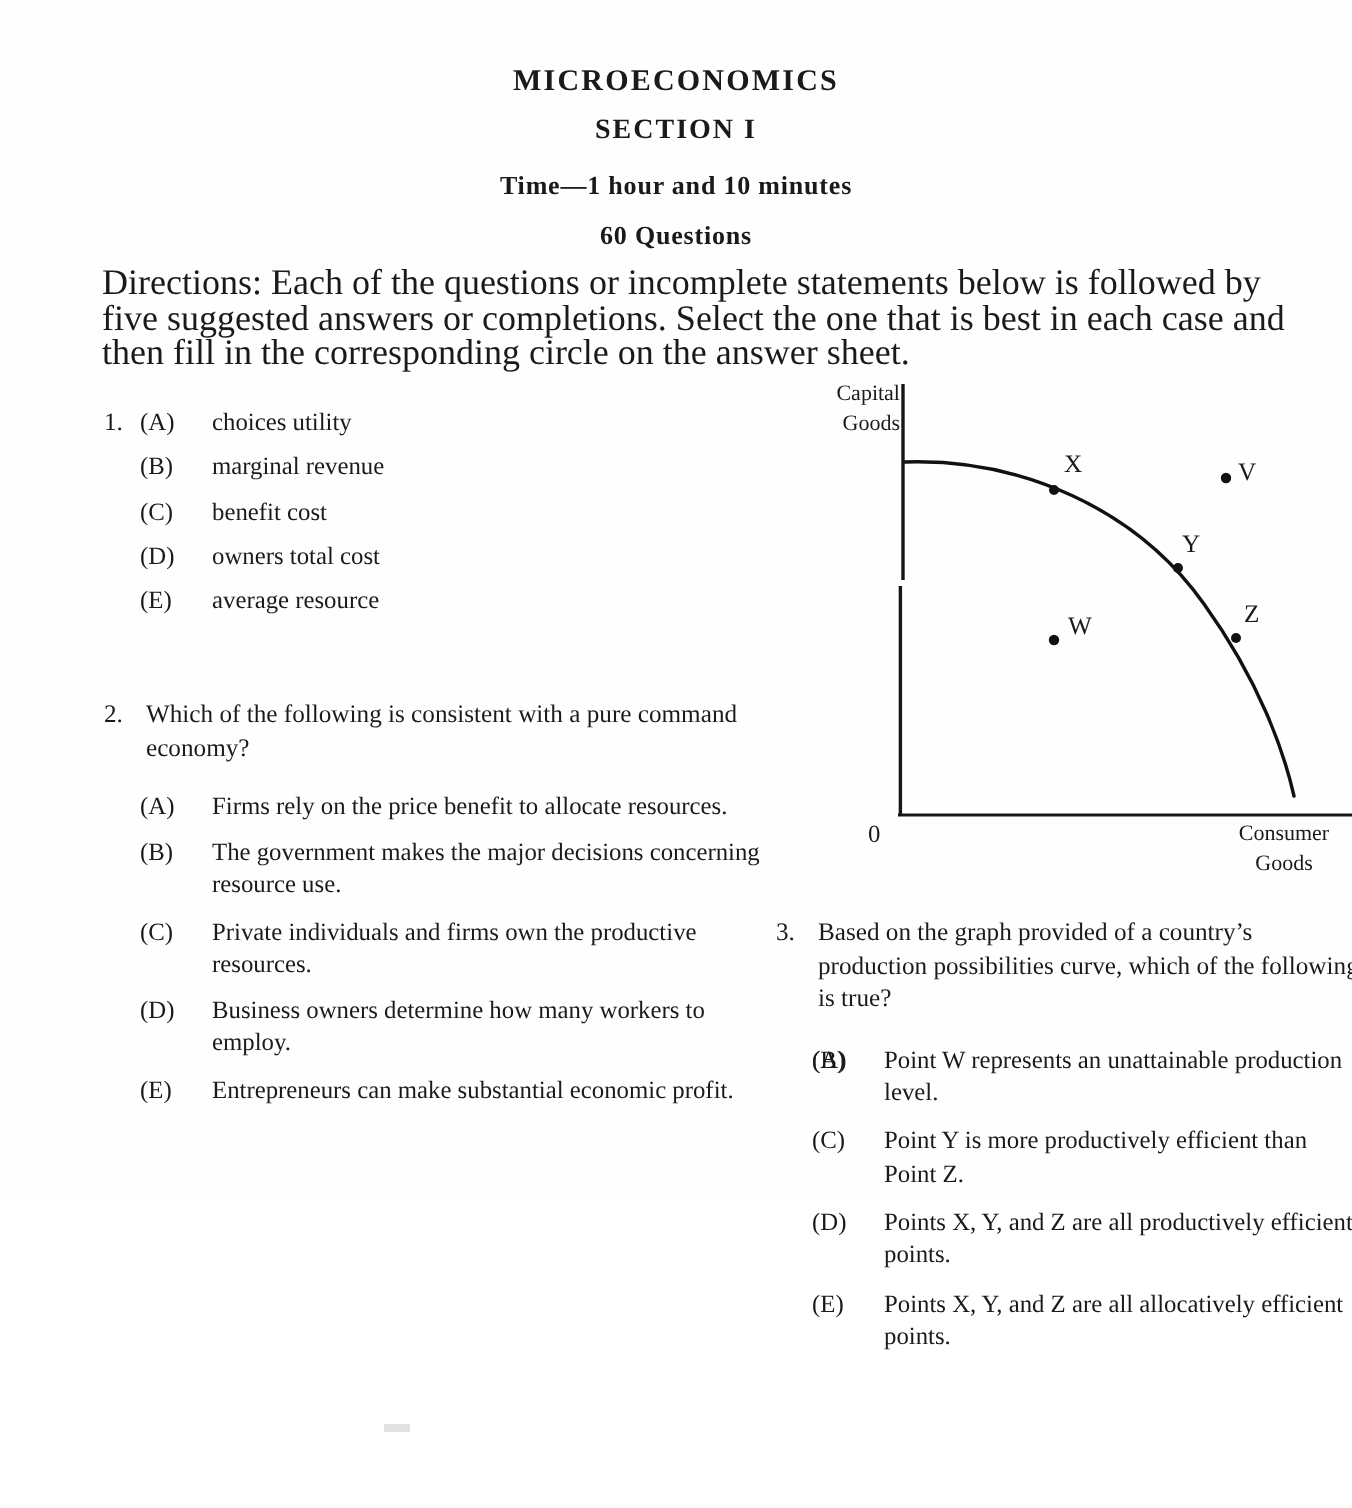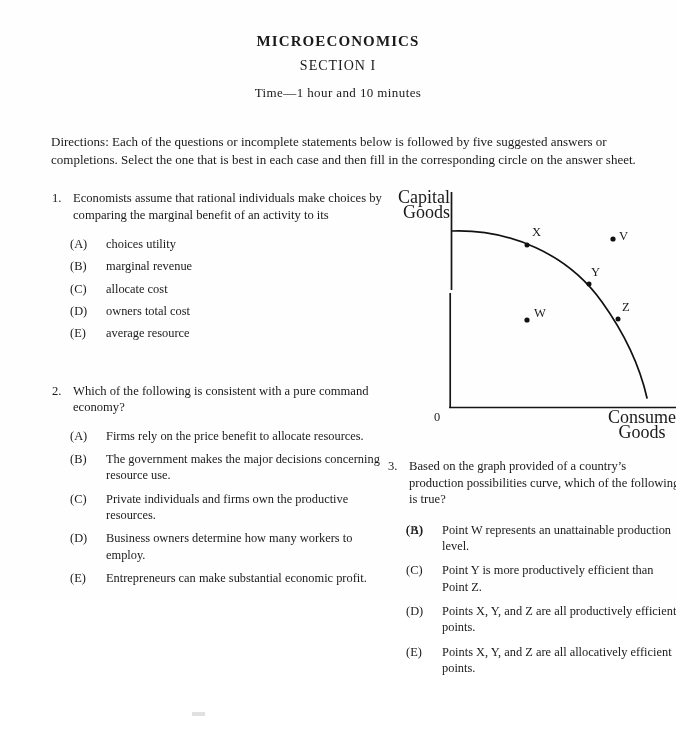--- a/index.html
+++ b/index.html
@@ -26,30 +26,30 @@
 
   
   .hdr {
     position: absolute;
     left: 0;
     width: 676px;
     text-align: center;
     letter-spacing: .4px;
   }
   .hdr-title  { top: 33px;  font-size: 15px; font-weight: 600; letter-spacing: 1.1px; }
-  .hdr-section{ top: 58px;  font-size: 14px; font-weight: 400; letter-spacing: 1px; }
-  .hdr-time   { top: 85px;  font-size: 13px; font-weight: 400; }
+  .hdr-section{ top: 58px;  font-size: 14px; font-weight: 700; letter-spacing: 1px; }
+  .hdr-time   { top: 85px;  font-size: 13px; font-weight: 700; }
   .hdr-count  { top: 110px; font-size: 13px; font-weight: 600; }
 
   .directions {
     position: absolute;
     left: 51px;
     top: 133px;
     width: 605px;
-    font-size: 13px;
+    font-size: 18px;
     line-height: 17.5px;
     text-align: left;
   }
 
   
   .col-left {
     position: absolute;
     left: 52px;
     top: 190px;
     width: 330px;
@@ -102,21 +102,21 @@
   .graph {
     position: absolute;
     left: 390px;
     top: 186px;
     width: 286px;
     height: 262px;
   }
   .graph svg { display: block; }
   .axis-label {
     position: absolute;
-    font-size: 18px;
+    font-size: 11px;
     line-height: 14.5px;
     color: #1a1a1a;
   }
   .lbl-capital {
     left: 4px;
     top: 4px;
     width: 56px;
     text-align: right;
   }
   .lbl-consumer {
@@ -147,42 +147,42 @@
   }
 </style>
 </head>
 <body>
 
 <div class="page">
 
   <div class="hdr hdr-title">MICROECONOMICS</div>
   <div class="hdr hdr-section">SECTION I</div>
   <div class="hdr hdr-time">Time—1 hour and 10 minutes</div>
+  <div class="hdr hdr-count">60 Questions</div>
 
   <div class="directions">Directions: Each of the questions or incomplete statements below is followed by five suggested answers or completions. Select the one that is best in each case and then fill in the corresponding circle on the answer sheet.</div>
 
   <div class="col-left">
 
     <div class="q q1">
       <div class="q-stem">
         <span class="q-num">1.</span>
-        <span>Economists assume that rational individuals make choices by comparing the marginal benefit of an activity to its</span>
       </div>
       <div class="choices">
         <div class="choice">
           <span class="lbl">(A)</span>
           <span>choices utility</span>
         </div>
         <div class="choice">
           <span class="lbl">(B)</span>
           <span>marginal revenue</span>
         </div>
         <div class="choice">
           <span class="lbl">(C)</span>
-          <span>allocate cost</span>
+          <span>benefit cost</span>
         </div>
         <div class="choice">
           <span class="lbl">(D)</span>
           <span>owners total cost</span>
         </div>
         <div class="choice">
           <span class="lbl">(E)</span>
           <span>average resource</span>
         </div>
       </div>

